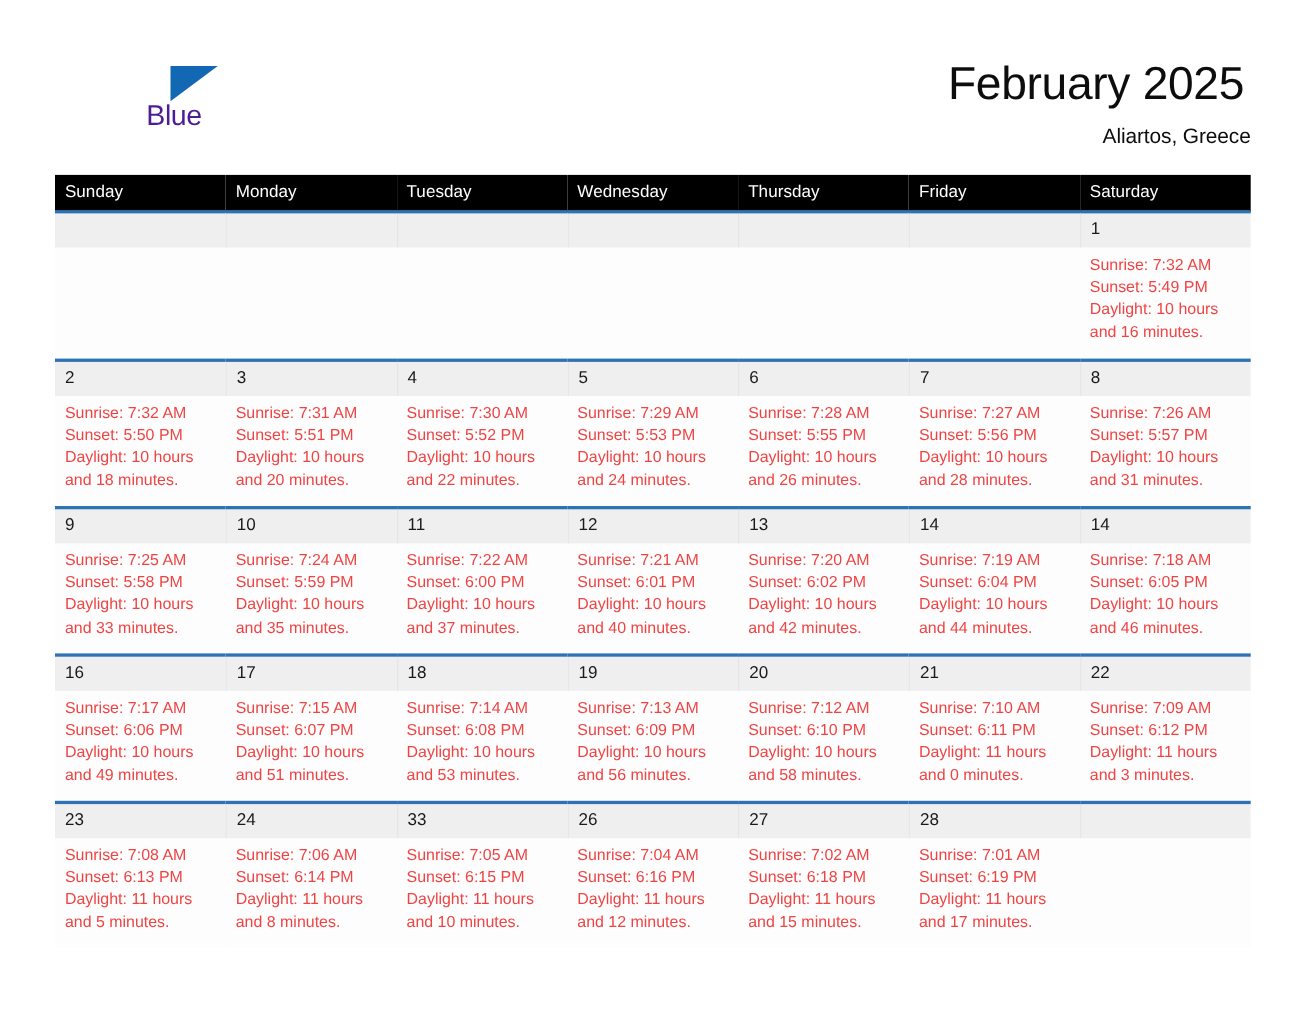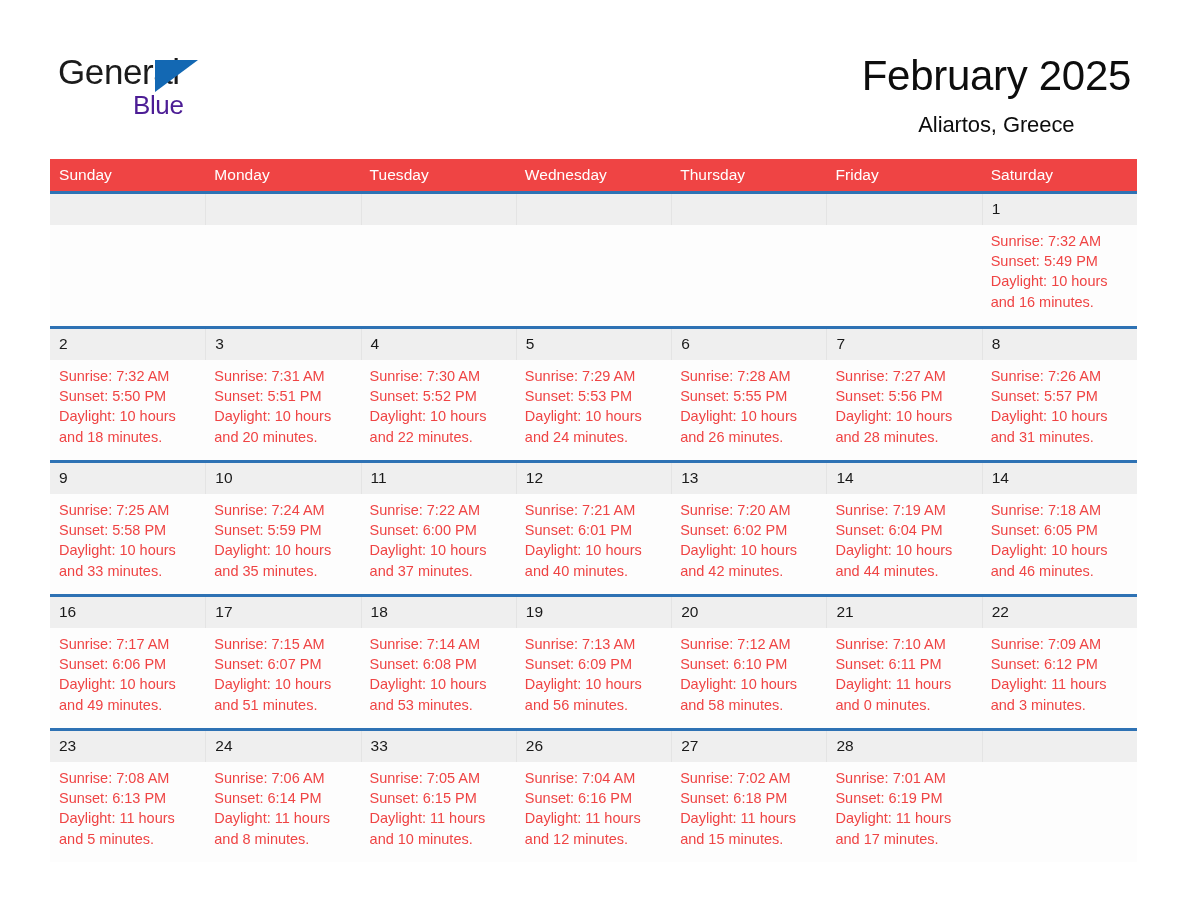--- a/index.html
+++ b/index.html
@@ -74,41 +74,40 @@
   }
   .cal-title {
     font-size: 42px;
     line-height: 52px;
     font-weight: normal;
     color: #0d0d0d;
     letter-spacing: -0.3px;
     margin: 6px;
   }
   .cal-subtitle {
-    font-size: 22px;
+    font-size: 19px;
     line-height: 34px;
     color: #0d0d0d;
     margin: 6px 0 0 0;
     letter-spacing: -0.1px;
-    text-align: center;
   }
 
   
   .calendar {
     position: absolute;
     left: 50px;
     top: 159px;
     width: 1087px;
     border-collapse: collapse;
     table-layout: fixed;
   }
   .calendar col { width: 155.28px; }
 
   thead th {
-    background: #ef4444;
+    background: #000000;
     color: #ffffff;
     font-size: 15.5px;
     font-weight: normal;
     text-align: left;
     padding: 6px 0 7px 9px;
     height: 19px;
     letter-spacing: 0.05px;
   }
 
   tbody tr { }
@@ -144,21 +143,20 @@
   .info .wrapline { white-space: normal; }
 </style>
 </head>
 <body>
 
 <div class="page">
 
   <div class="topbar">
 
     <div class="brand">
-      <span class="brand-general">General</span>
       <span class="brand-triangle"></span>
       <span class="brand-blue">Blue</span>
     </div>
 
     <div class="title-block">
       <h1 class="cal-title">February 2025</h1>
       <div class="cal-subtitle">Aliartos, Greece</div>
     </div>
 
   </div>

